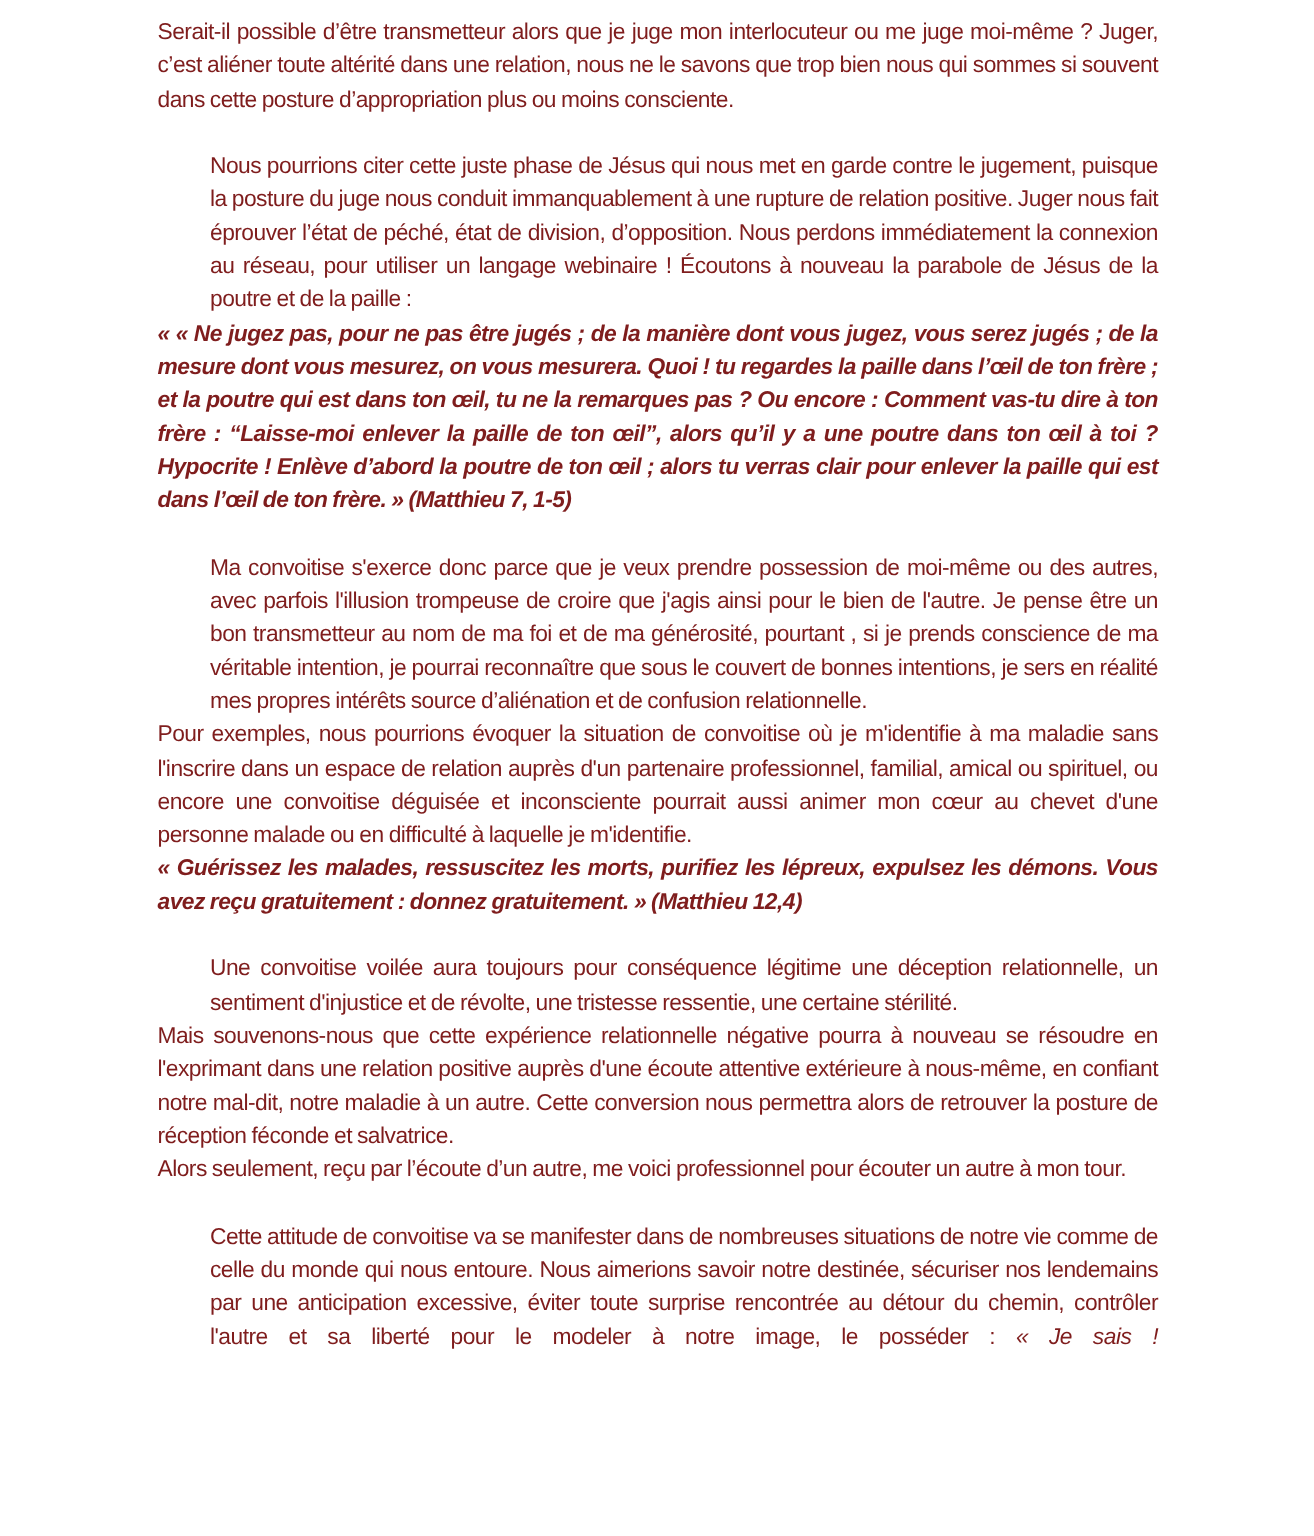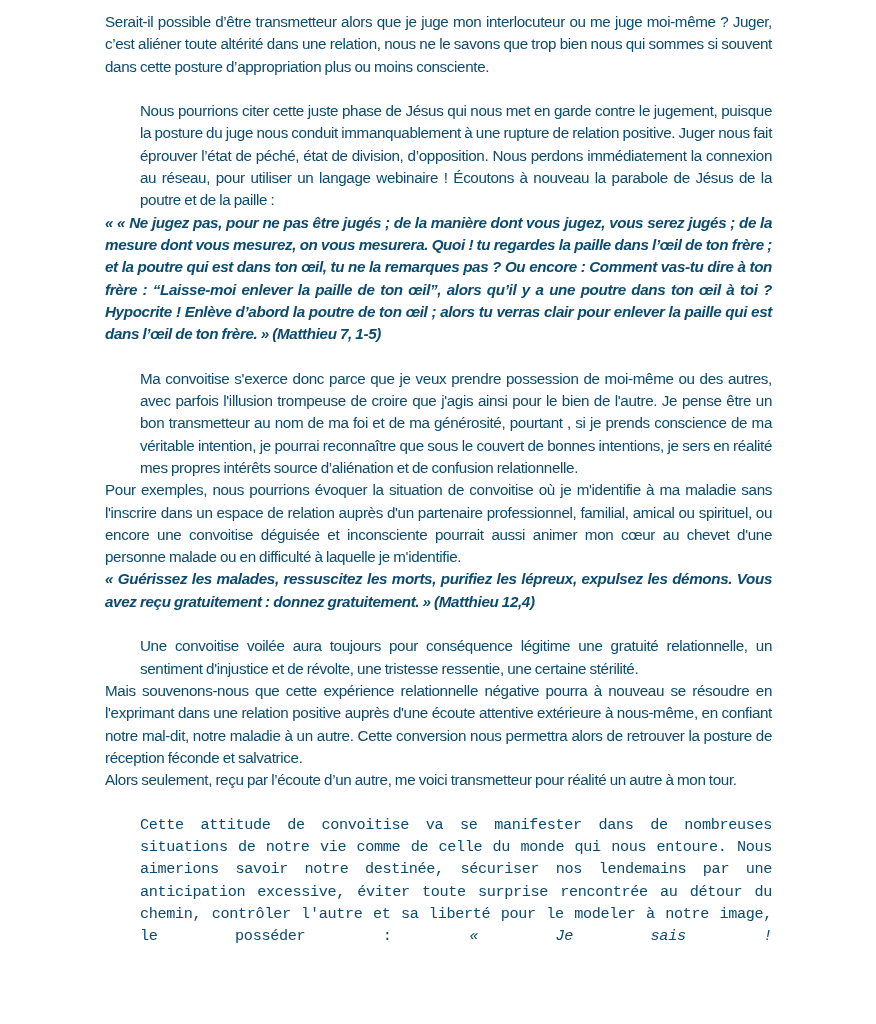--- a/index.html
+++ b/index.html
@@ -14,53 +14,53 @@
     position: relative;
   }
   .page {
     position: absolute;
     left: 105px;
     top: 11px;
     width: 667px;
     font-family: "Liberation Sans", sans-serif;
     font-size: 15.2px;
     line-height: 22.3px;
-    color: #0c4a6e;
+    color: #7f1d1d;
     letter-spacing: -0.35px;
     word-spacing: -0.5px;
   }
   .para {
     margin: 0;
     text-align: justify;
     text-align-last: left;
   }
   .gap { margin-top: 22.3px; margin-left: 35px; }
   .quote { font-style: italic; font-weight: bold; }
   .it { font-style: italic; }
-  .lastline-justify { text-align-last: justify; font-family: Liberation Mono, monospace; }
+  .lastline-justify { text-align-last: justify; }
 </style>
 </head>
 <body>
 
 <div class="page">
 
   <p class="para">Serait-il possible d’être transmetteur alors que je juge mon interlocuteur ou me juge moi-même ? Juger, c’est aliéner toute altérité dans une relation, nous ne le savons que trop bien nous qui sommes si souvent dans cette posture d’appropriation plus ou moins consciente.</p>
 
   <p class="para gap">Nous pourrions citer cette juste phase de Jésus qui nous met en garde contre le jugement, puisque la posture du juge nous conduit immanquablement à une rupture de relation positive. Juger nous fait éprouver l’état de péché, état de division, d’opposition. Nous perdons immédiatement la connexion au réseau, pour utiliser un langage webinaire ! Écoutons à nouveau la parabole de Jésus de la poutre et de la paille :</p>
 
   <p class="para quote">« « Ne jugez pas, pour ne pas être jugés ; de la manière dont vous jugez, vous serez jugés ; de la mesure dont vous mesurez, on vous mesurera. Quoi ! tu regardes la paille dans l’œil de ton frère ; et la poutre qui est dans ton œil, tu ne la remarques pas ? Ou encore : Comment vas-tu dire à ton frère : “Laisse-moi enlever la paille de ton œil”, alors qu’il y a une poutre dans ton œil à toi ? Hypocrite ! Enlève d’abord la poutre de ton œil ; alors tu verras clair pour enlever la paille qui est dans l’œil de ton frère. » (Matthieu 7, 1-5)</p>
 
   <p class="para gap">Ma convoitise s'exerce donc parce que je veux prendre possession de moi-même ou des autres, avec parfois l'illusion trompeuse de croire que j'agis ainsi pour le bien de l'autre. Je pense être un bon transmetteur au nom de ma foi et de ma générosité, pourtant , si je prends conscience de ma véritable intention, je pourrai reconnaître que sous le couvert de bonnes intentions, je sers en réalité mes propres intérêts source d’aliénation et de confusion relationnelle.</p>
 
   <p class="para">Pour exemples, nous pourrions évoquer la situation de convoitise où je m'identifie à ma maladie sans l'inscrire dans un espace de relation auprès d'un partenaire professionnel, familial, amical ou spirituel, ou encore une convoitise déguisée et inconsciente pourrait aussi animer mon cœur au chevet d'une personne malade ou en difficulté à laquelle je m'identifie.</p>
 
 
   <p class="para quote">« Guérissez les malades, ressuscitez les morts, purifiez les lépreux, expulsez les démons. Vous avez reçu gratuitement : donnez gratuitement. » (Matthieu 12,4)</p>
 
-  <p class="para gap">Une convoitise voilée aura toujours pour conséquence légitime une gratuité relationnelle, un sentiment d'injustice et de révolte, une tristesse ressentie, une certaine stérilité.</p>
+  <p class="para gap">Une convoitise voilée aura toujours pour conséquence légitime une déception relationnelle, un sentiment d'injustice et de révolte, une tristesse ressentie, une certaine stérilité.</p>
 
   <p class="para">Mais souvenons-nous que cette expérience relationnelle négative pourra à nouveau se résoudre en l'exprimant dans une relation positive auprès d'une écoute attentive extérieure à nous-même, en confiant notre mal-dit, notre maladie à un autre. Cette conversion nous permettra alors de retrouver la posture de réception féconde et salvatrice.</p>
 
-  <p class="para">Alors seulement, reçu par l’écoute d’un autre, me voici transmetteur pour réalité un autre à mon tour.</p>
+  <p class="para">Alors seulement, reçu par l’écoute d’un autre, me voici professionnel pour écouter un autre à mon tour.</p>
 
   <p class="para gap lastline-justify"><span>Cette attitude de convoitise va se manifester dans de nombreuses situations de notre vie comme de celle du monde qui nous entoure. Nous aimerions savoir notre destinée, sécuriser nos lendemains par une anticipation excessive, éviter toute surprise rencontrée au détour du chemin, contrôler l'autre et sa liberté pour le modeler à notre image, le posséder :</span> <span class="it">« Je sais !</span></p>
 
 </div>
 
 </body></html>

